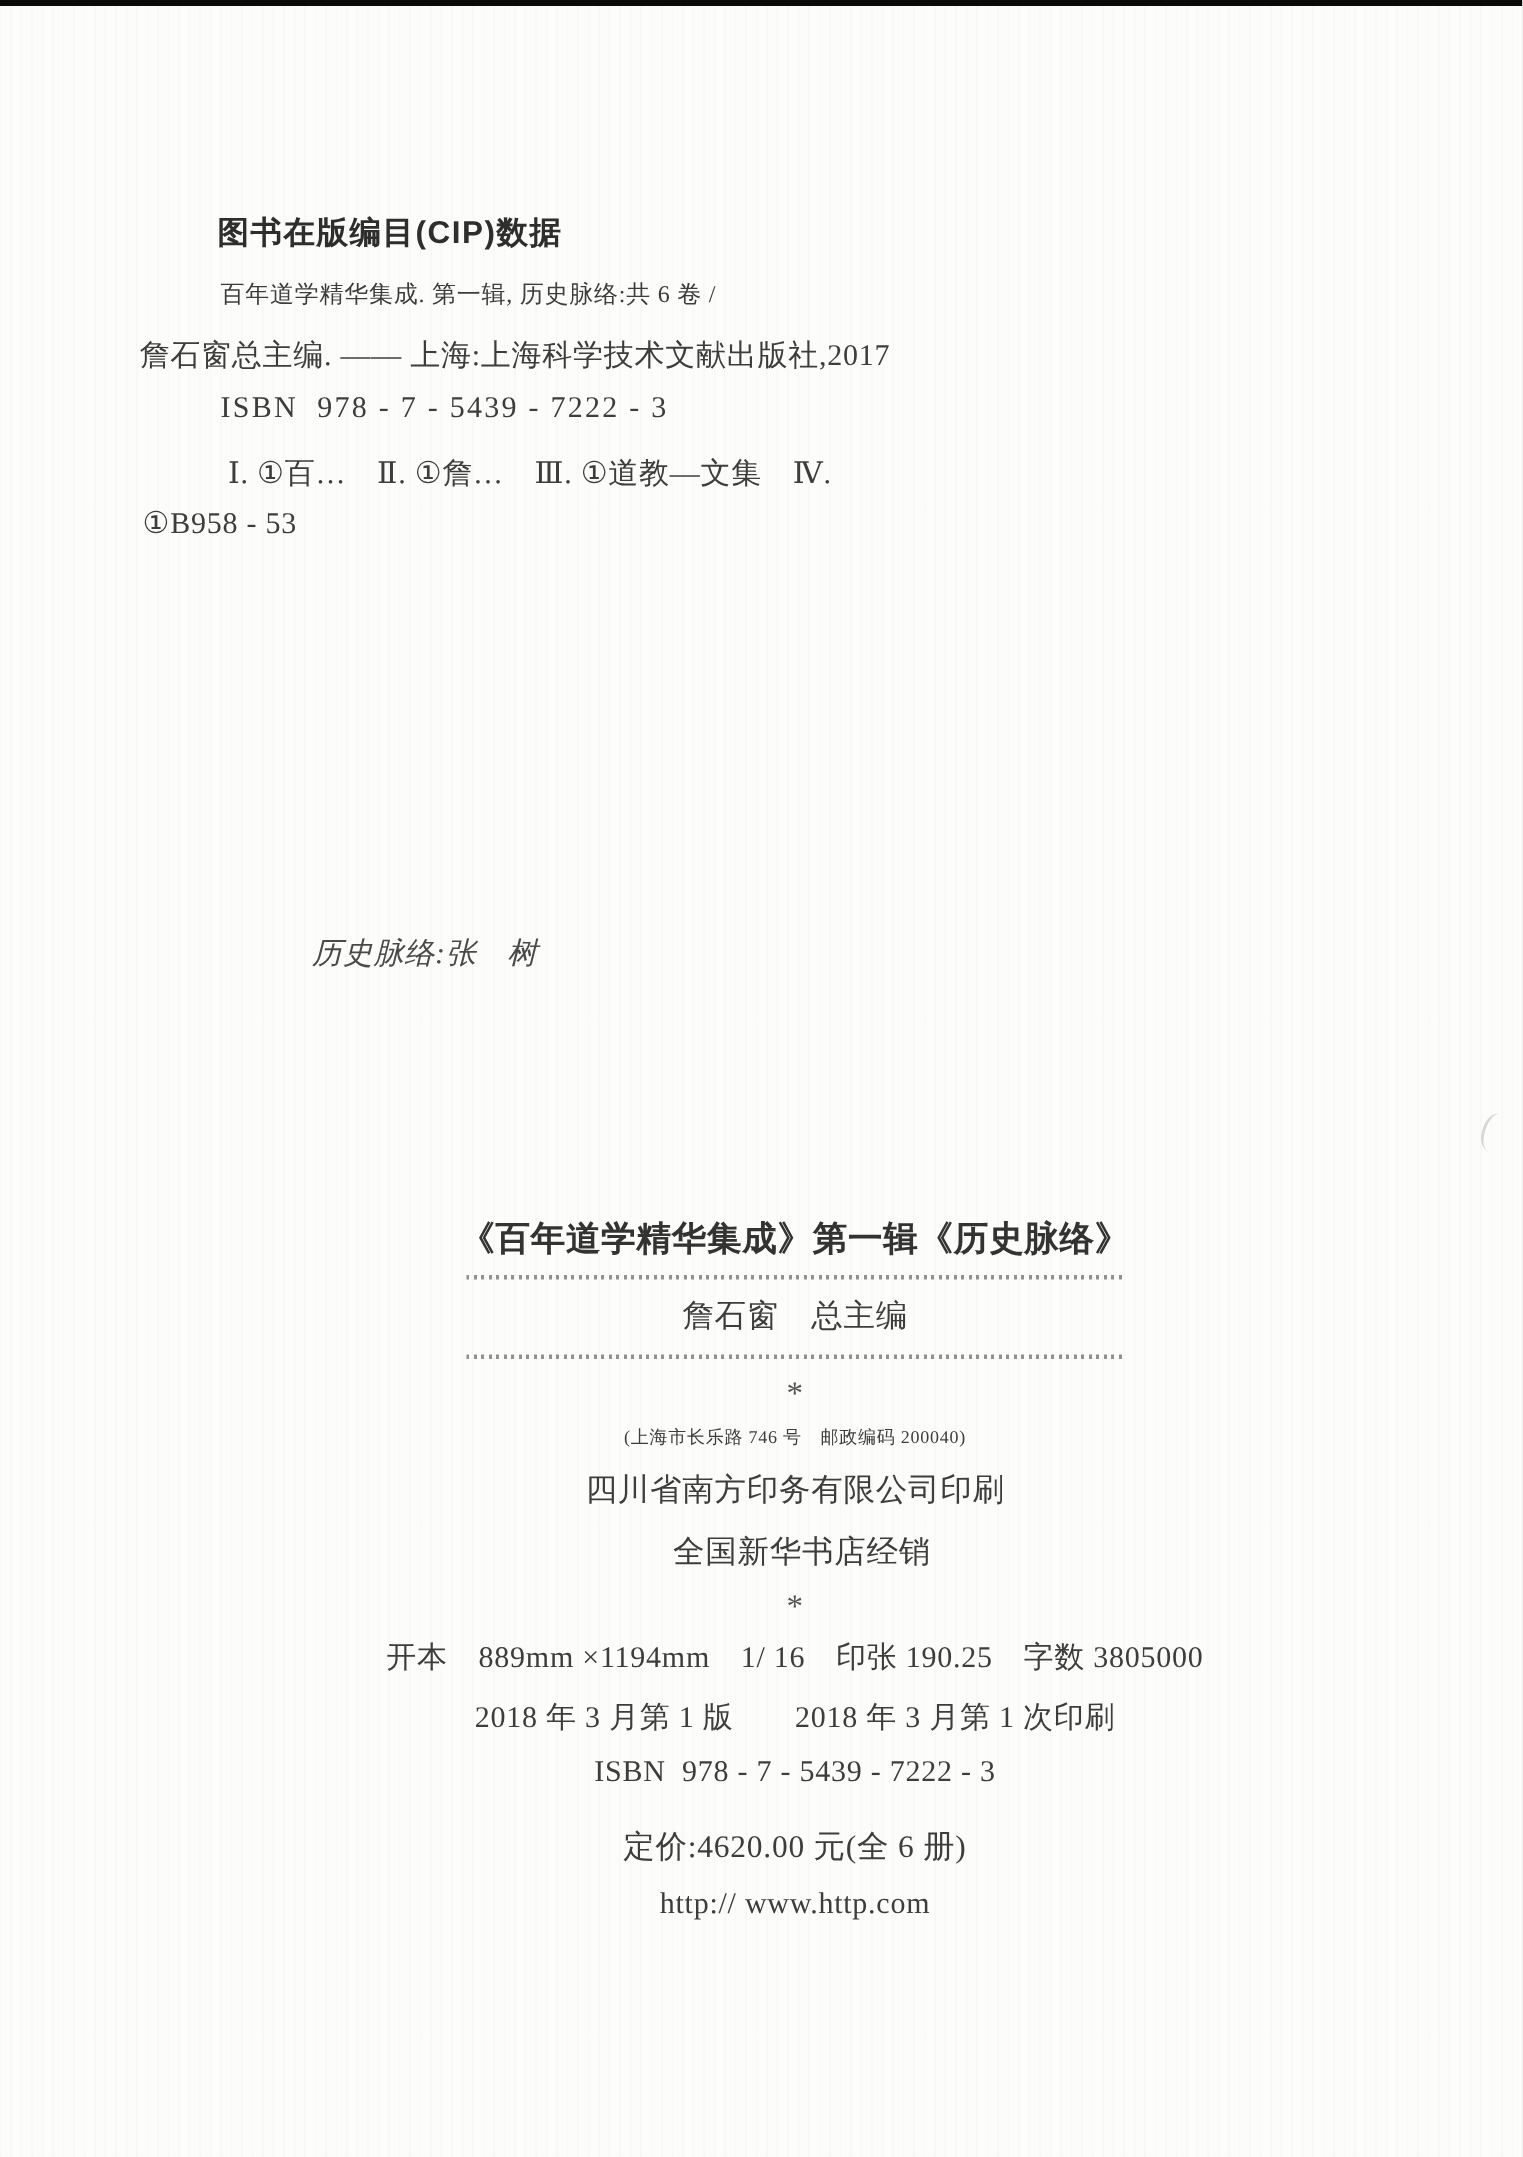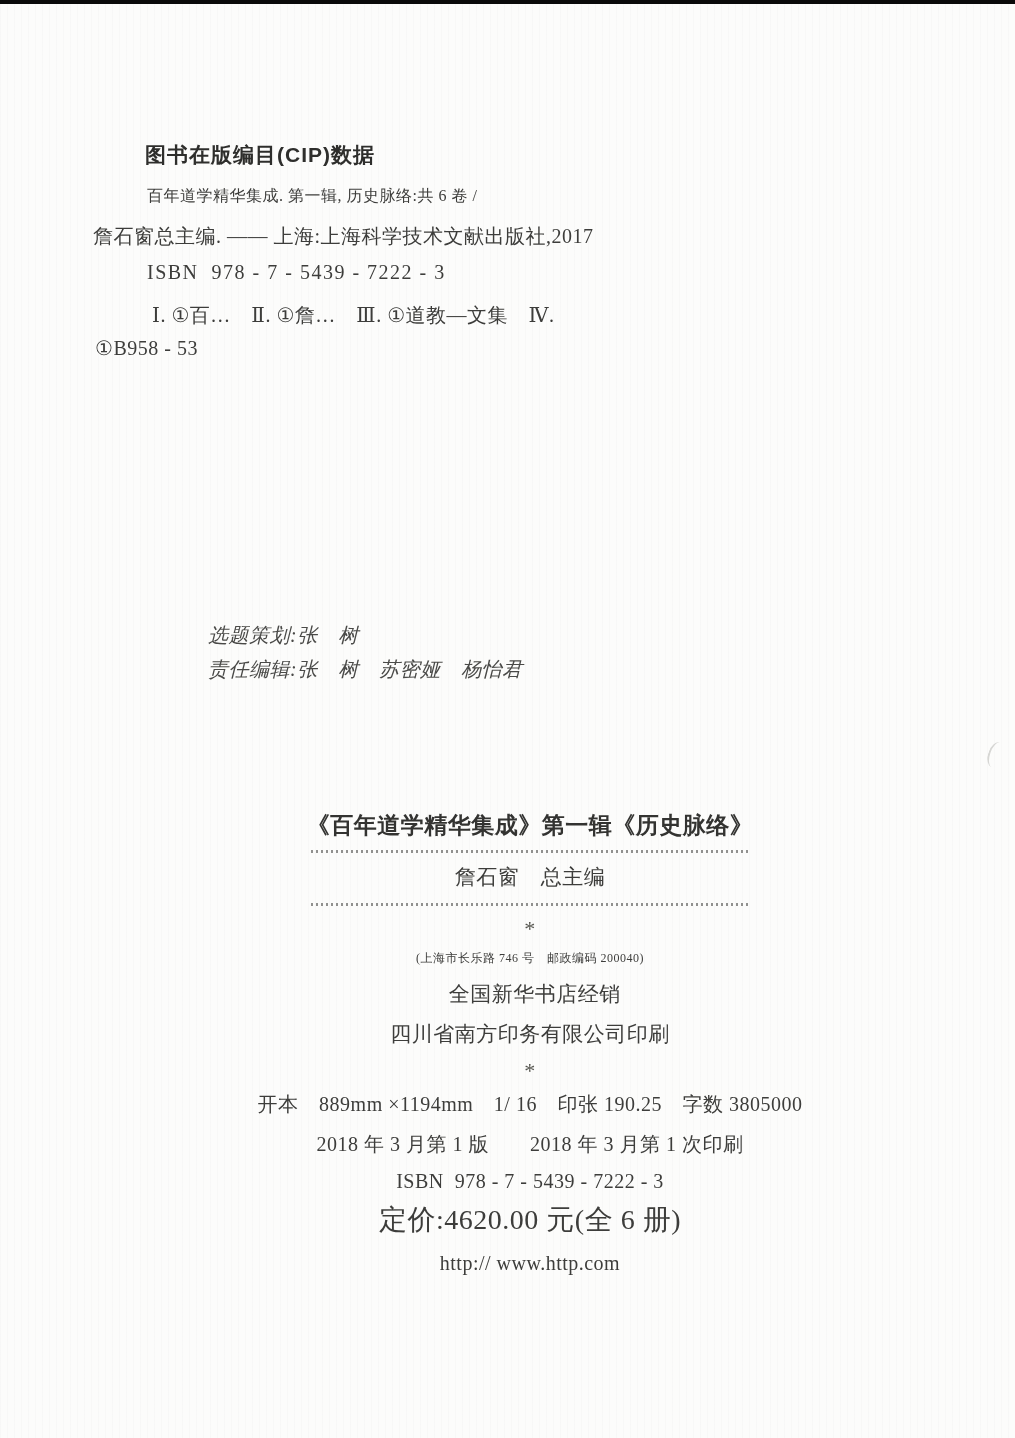--- a/index.html
+++ b/index.html
@@ -53,21 +53,21 @@
   }
   .chief-editor { font-size: 21px; margin-top: 10px; margin-bottom: 12px; letter-spacing: 2px; }
   .star { font-size: 22px; color: #55554f; line-height: 14px; margin-top: 16px; }
   .publisher   { font-size: 21px; margin-top: 12px; }
   .address     { font-size: 12px; margin-top: 14px; }
   .distributor { font-size: 21px; margin-top: 13px; letter-spacing: 0.45em; text-indent: 0.45em; }
   .printer     { font-size: 21px; margin-top: 12px; }
   .format-line { font-size: 20px; margin-top: 13px; }
   .edition-line{ font-size: 20px; margin-top: 13px; }
   .colophon-isbn { font-size: 20px; margin-top: 12px; letter-spacing: 1.5px; }
-  .price       { font-size: 28px; margin-top: 8px; }
+  .price       { font-size: 21px; margin-top: 24px; }
   .website     { font-size: 20px; margin-top: 13px; letter-spacing: 3px; }
 
   .page-curl-artifact {
     position: absolute; left: 988px; top: 742px;
     width: 16px; height: 26px;
     border-left: 2px solid #b9b9b6;
     border-radius: 50% 0 0 50%;
     transform: rotate(18deg);
     opacity: 0.55;
   }
@@ -79,32 +79,31 @@
 
   <div class="top-bar"></div>
 
   <div class="line cip-heading">图书在版编目(CIP)数据</div>
   <div class="line cip-line1">百年道学精华集成. 第一辑, 历史脉络:共 6 卷 /</div>
   <div class="line cip-line2">詹石窗总主编. —— 上海:上海科学技术文献出版社,2017</div>
   <div class="line cip-isbn">ISBN  978 - 7 - 5439 - 7222 - 3</div>
   <div class="line cip-class1">Ⅰ. ①百…　Ⅱ. ①詹…　Ⅲ. ①道教—文集　Ⅳ.</div>
   <div class="line cip-class2">①B958 - 53</div>
 
-  <div class="line credit-planning">选题策划:张　树</div>
-  <div class="line credit-editors">责任编辑:张　树　苏密娅　杨怡君</div>
+  <div class="line credit-planning">历史脉络:张　树</div>
 
   <div class="colophon">
     <div class="c-line book-title">《百年道学精华集成》第一辑《历史脉络》</div>
     <div class="dotted-divider"></div>
     <div class="c-line chief-editor">詹石窗　总主编</div>
     <div class="dotted-divider"></div>
     <div class="c-line star">*</div>
     <div class="c-line address">(上海市长乐路 746 号　邮政编码 200040)</div>
+    <div class="c-line printer">四川省南方印务有限公司印刷</div>
     <div class="c-line distributor">全国新华书店经销</div>
-    <div class="c-line printer">四川省南方印务有限公司印刷</div>
     <div class="c-line star">*</div>
     <div class="c-line format-line">开本　889mm ×1194mm　1/ 16　印张 190.25　字数 3805000</div>
     <div class="c-line edition-line">2018 年 3 月第 1 版　　2018 年 3 月第 1 次印刷</div>
     <div class="c-line colophon-isbn">ISBN  978 - 7 - 5439 - 7222 - 3</div>
     <div class="c-line price">定价:4620.00 元(全 6 册)</div>
     <div class="c-line website">http:// www.http.com</div>
   </div>
 
   <div class="page-curl-artifact"></div>
 

